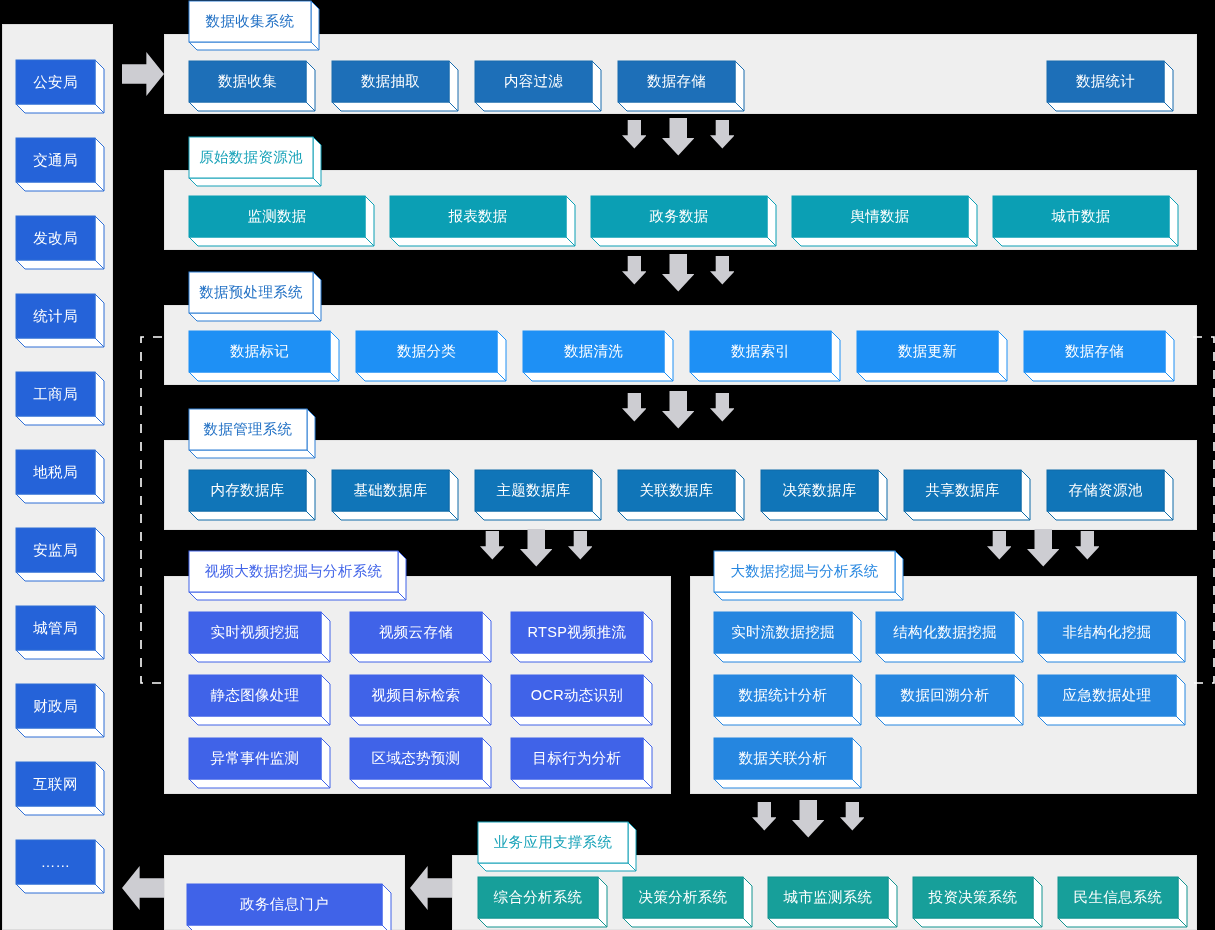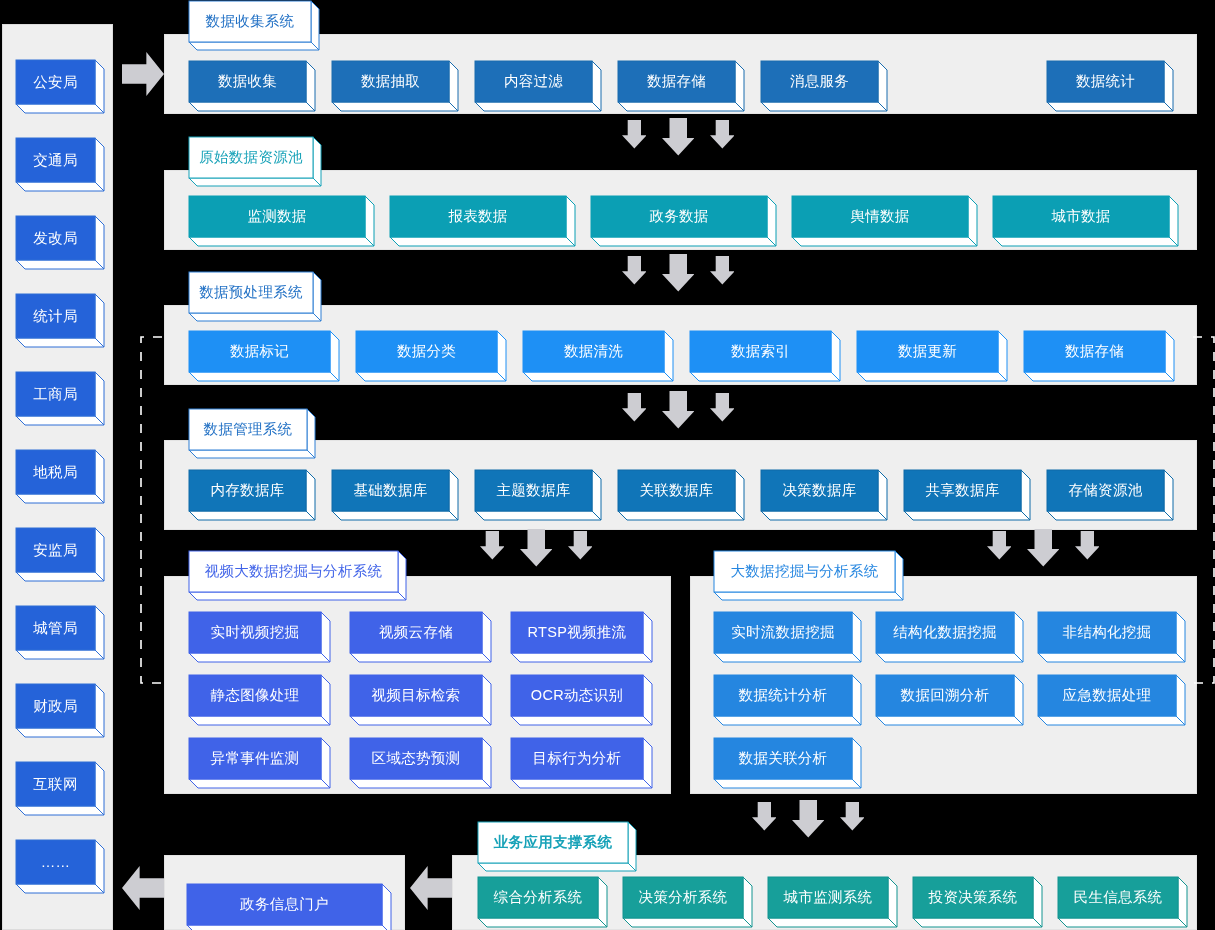--- a/index.html
+++ b/index.html
@@ -151,28 +151,20 @@
       <div style="position: absolute; left: 0px; top: 0px; width: 117px; height: 41px; display: flex; align-items: center; justify-content: center; color: rgb(255, 255, 255); font-size: 14.5px; white-space: nowrap; letter-spacing: 0.3px;">内容过滤</div>
     </div>
     <div style="position: absolute; left: 618px; top: 61px; width: 117px; height: 41px;">
       <svg width="128" height="52" style="position: absolute; left: 0px; top: 0px; overflow: visible;">
         <path d="M117,0 L126,9 L126,50 L117,41 Z" fill="#ffffff" stroke="#1a6cae" stroke-width="1"></path>
         <path d="M0,41 L117,41 L126,50 L9,50 Z" fill="#ffffff" stroke="#1a6cae" stroke-width="1"></path>
         <rect x="0" y="0" width="117" height="41" fill="#1d6fb8" stroke="#1a6cae" stroke-width="1"></rect>
       </svg>
       <div style="position: absolute; left: 0px; top: 0px; width: 117px; height: 41px; display: flex; align-items: center; justify-content: center; color: rgb(255, 255, 255); font-size: 14.5px; white-space: nowrap; letter-spacing: 0.3px;">数据存储</div>
     </div>
-    <div style="position: absolute; left: 761px; top: 61px; width: 117px; height: 41px;">
-      <svg width="128" height="52" style="position: absolute; left: 0px; top: 0px; overflow: visible;">
-        <path d="M117,0 L126,9 L126,50 L117,41 Z" fill="#ffffff" stroke="#1a6cae" stroke-width="1"></path>
-        <path d="M0,41 L117,41 L126,50 L9,50 Z" fill="#ffffff" stroke="#1a6cae" stroke-width="1"></path>
-        <rect x="0" y="0" width="117" height="41" fill="#1d6fb8" stroke="#1a6cae" stroke-width="1"></rect>
-      </svg>
-      <div style="position: absolute; left: 0px; top: 0px; width: 117px; height: 41px; display: flex; align-items: center; justify-content: center; color: rgb(255, 255, 255); font-size: 14.5px; white-space: nowrap; letter-spacing: 0.3px;">消息服务</div>
-    </div>
     <div style="position: absolute; left: 1047px; top: 61px; width: 117px; height: 41px;">
       <svg width="128" height="52" style="position: absolute; left: 0px; top: 0px; overflow: visible;">
         <path d="M117,0 L126,9 L126,50 L117,41 Z" fill="#ffffff" stroke="#1a6cae" stroke-width="1"></path>
         <path d="M0,41 L117,41 L126,50 L9,50 Z" fill="#ffffff" stroke="#1a6cae" stroke-width="1"></path>
         <rect x="0" y="0" width="117" height="41" fill="#1d6fb8" stroke="#1a6cae" stroke-width="1"></rect>
       </svg>
       <div style="position: absolute; left: 0px; top: 0px; width: 117px; height: 41px; display: flex; align-items: center; justify-content: center; color: rgb(255, 255, 255); font-size: 14.5px; white-space: nowrap; letter-spacing: 0.3px;">数据统计</div>
     </div>
     <div style="position: absolute; left: 621.65px; top: 120px; width: 24.7px; height: 28.5px;"><svg width="24.7" height="28.5">
         <path d="M5.7,0 L19,0 L19,15.2 L24.7,15.2 L12.35,28.5 L0,15.2 L5.7,15.2 Z" fill="#cdcdd2"></path>
@@ -548,21 +540,21 @@
     <div class="panel" style="left: 164px; top: 855px; width: 241px; height: 75px;"></div>
     <div style="position: absolute; left: 187px; top: 884px; width: 154px; height: 41px;">
       <svg width="206" height="52" style="position: absolute; left: 0px; top: 0px; overflow: visible;">
         <path d="M195,0 L204,9 L204,50 L195,41 Z" fill="#ffffff" stroke="#4063e8" stroke-width="1"></path>
         <path d="M0,41 L195,41 L204,50 L9,50 Z" fill="#ffffff" stroke="#4063e8" stroke-width="1"></path>
         <rect x="0" y="0" width="195" height="41" fill="#4063e8" stroke="#4063e8" stroke-width="1"></rect>
       </svg>
       <div style="position: absolute; left: 0px; top: 0px; width: 195px; height: 41px; display: flex; align-items: center; justify-content: center; color: rgb(255, 255, 255); font-size: 14.5px; white-space: nowrap; letter-spacing: 0.3px;">政务信息门户</div>
     </div>
     <div class="panel" style="left: 452px; top: 855px; width: 745px; height: 75px;"></div>
-    <div style="position: absolute; left: 478px; top: 822px; width: 150px; height: 37px; z-index: 6; font-weight: bold;">
+    <div style="position: absolute; left: 478px; top: 822px; width: 150px; height: 37px; z-index: 6;">
       <svg width="160" height="51" style="position: absolute; left: 0px; top: 0px; overflow: visible;">
         <path d="M150,0 L158,8 L158,49 L150,41 Z" fill="#ffffff" stroke="#17a2b8" stroke-width="1"></path>
         <path d="M0,41 L150,41 L158,49 L8,49 Z" fill="#ffffff" stroke="#17a2b8" stroke-width="1"></path>
         <rect x="0" y="0" width="150" height="41" fill="#ffffff" stroke="#17a2b8" stroke-width="1"></rect>
       </svg>
       <div style="position: absolute; left: 0px; top: 0px; width: 150px; height: 41px; display: flex; align-items: center; justify-content: center; color: rgb(23, 162, 184); font-size: 14.5px; white-space: nowrap; letter-spacing: 0.3px;">业务应用支撑系统</div>
     </div>
     <div style="position: absolute; left: 478px; top: 877px; width: 120px; height: 41px;">
       <svg width="131" height="52" style="position: absolute; left: 0px; top: 0px; overflow: visible;">
         <path d="M120,0 L129,9 L129,50 L120,41 Z" fill="#ffffff" stroke="#139490" stroke-width="1"></path>

